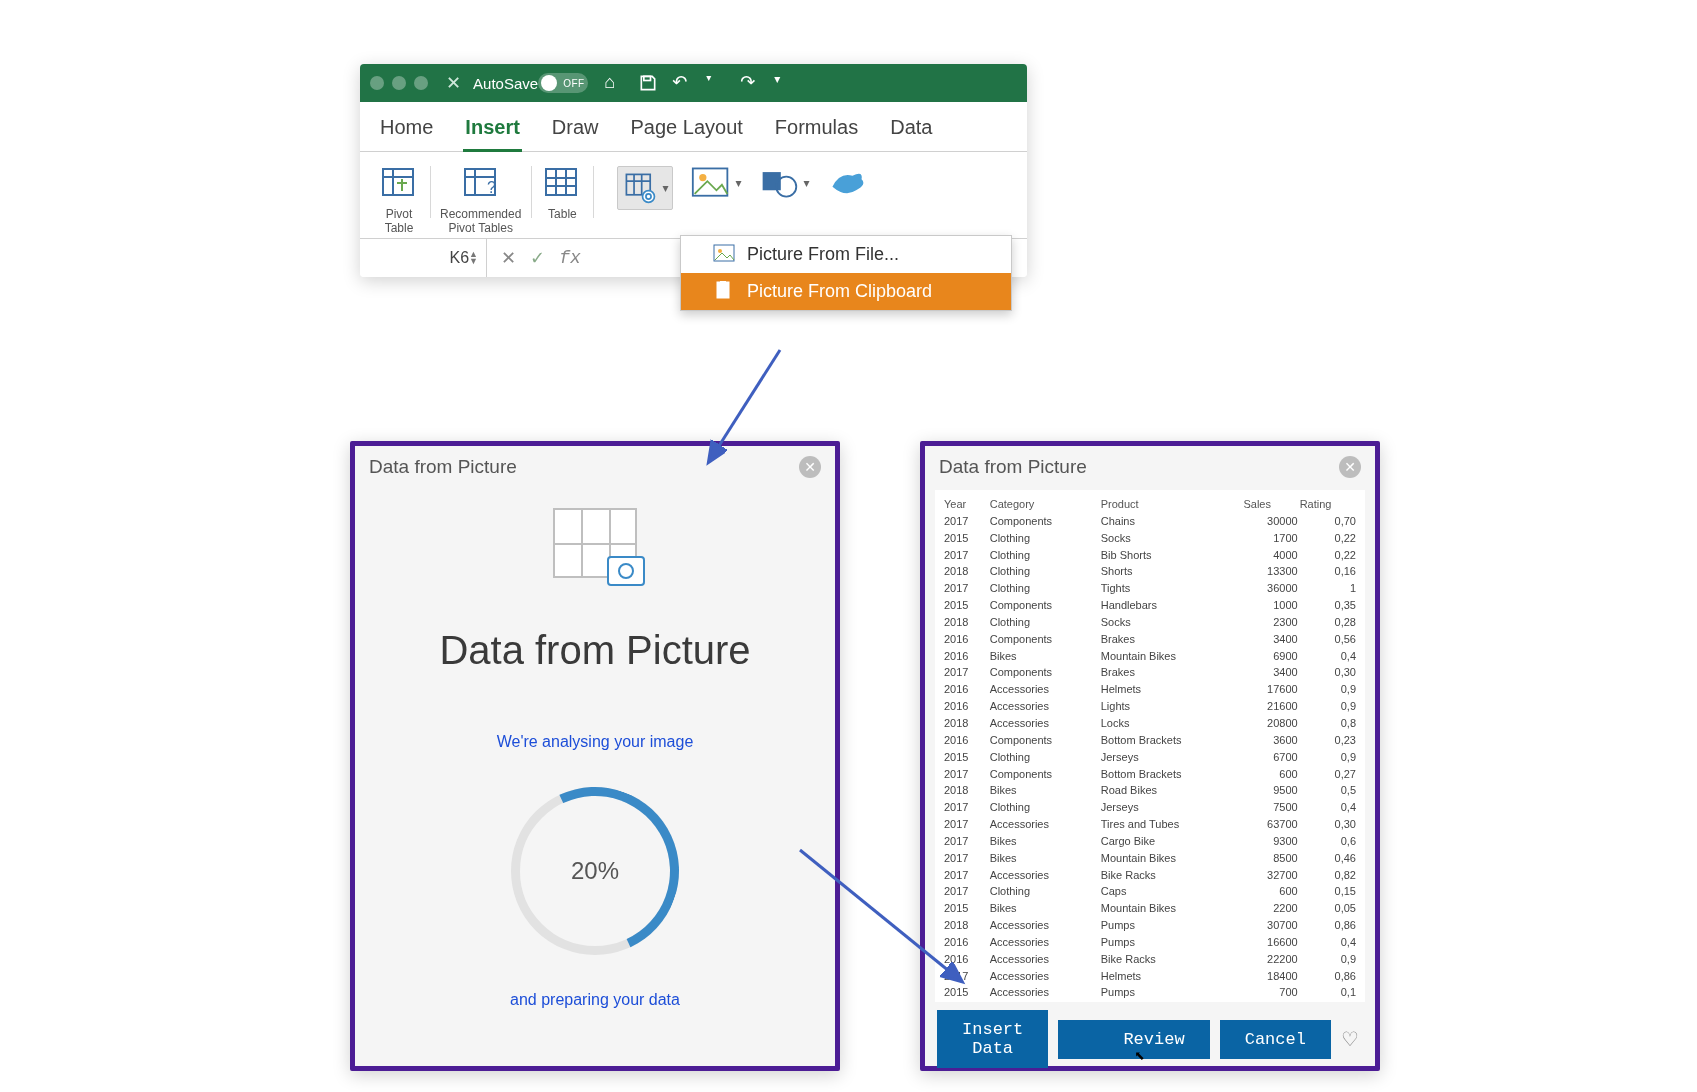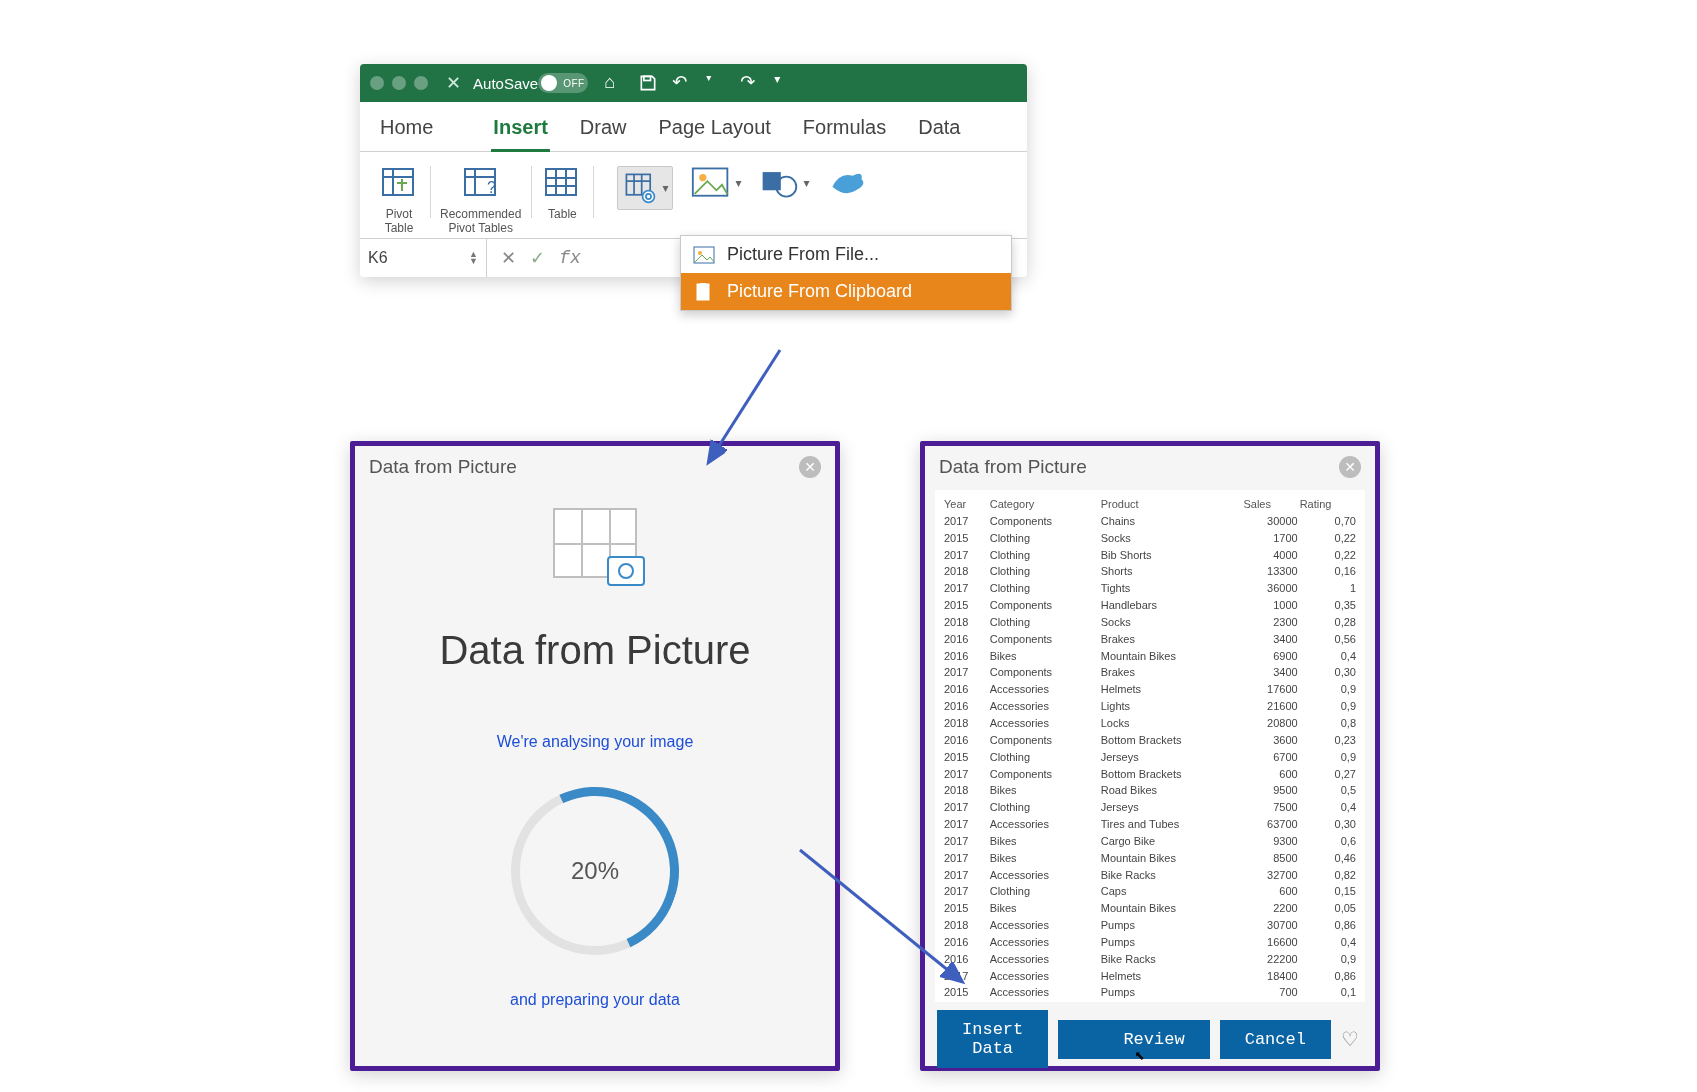--- a/index.html
+++ b/index.html
@@ -13,36 +13,36 @@
   .closeX{color:#cfe8db;font-size:18px;margin-left:6px;}
   .autosave{display:flex;align-items:center;font-size:15px;}
   .toggle{width:50px;height:20px;border-radius:10px;background:rgba(255,255,255,.25);position:relative;display:flex;align-items:center;}
   .toggle .knob{width:16px;height:16px;border-radius:50%;background:#fff;margin-left:3px;}
   .toggle .off{font-size:10px;color:#fff;margin-left:6px;letter-spacing:.5px;}
   .qat{display:flex;align-items:center;gap:14px;margin-left:4px;}
   .qat svg,.qat .glyph{width:20px;height:20px;fill:#fff;color:#fff;}
   .glyph{font-size:18px;line-height:1;}
   .tabs{display:flex;gap:28px;padding:10px 18px 0;font-size:20px;color:#444;border-bottom:1px solid #d0d0d0;background:#fff;}
   .tab{padding:4px 2px 10px;cursor:pointer;}
-  .tab.active{color:#1f7a3e;border-bottom:3px solid #1f7a3e;font-weight:600;margin-bottom:-1px;margin-left:28px;}
+  .tab.active{color:#1f7a3e;border-bottom:3px solid #1f7a3e;font-weight:600;margin-bottom:-1px;}
   .ribbon{display:flex;padding:10px 8px 2px;background:#fff;}
   .grp{display:flex;flex-direction:column;align-items:center;padding:0 10px;position:relative;}
   .grp+.grp::before{content:"";position:absolute;left:0;top:4px;bottom:18px;width:1px;background:#d8d8d8;}
   .grp .icon{width:42px;height:42px;display:flex;align-items:center;justify-content:center;color:#3a6ea5;}
   .grp .lbl{font-size:12px;color:#555;text-align:center;line-height:1.15;margin-top:4px;white-space:pre-line;}
   .illus{display:flex;align-items:flex-start;gap:18px;padding-left:14px;padding-top:4px;}
   .illus .btn{display:flex;align-items:center;gap:2px;}
   .camBtn{background:#e6e6e6;border:1px solid #c9c9c9;border-radius:2px;padding:4px;}
   .chev{font-size:12px;color:#666;margin-left:2px;}
   .dropdown{position:absolute;left:680px;top:235px;width:330px;background:#fff;border:1px solid #c9c9c9;box-shadow:0 4px 10px rgba(0,0,0,.2);font-size:18px;}
-  .dropdown .item{display:flex;align-items:center;gap:12px;padding:8px 12px;color:#333;}
+  .dropdown .item{display:flex;align-items:flex-start;gap:12px;padding:8px 32px;color:#333;}
   .dropdown .item.sel{background:#e8861c;color:#fff;}
   .miniIcon{width:22px;height:18px;display:inline-block;}
   .formulaBar{display:flex;align-items:center;border-top:1px solid #d0d0d0;background:#fff;height:38px;}
-  .nameBox{width:110px;border-right:1px solid #d0d0d0;height:100%;display:flex;align-items:center;justify-content:space-between;padding:0 8px;font-size:16px;color:#444;}
+  .nameBox{width:110px;border-right:1px solid #d0d0d0;height:100%;display:flex;align-items:center;justify-content:flex-end;padding:0 8px;font-size:16px;color:#444;}
   .nbArrows{display:flex;flex-direction:column;font-size:9px;color:#777;line-height:.7;}
   .fbBtns{display:flex;align-items:center;gap:14px;padding:0 14px;color:#888;font-size:18px;}
   .fx{font-style:italic;font-family:Liberation Mono, monospace;}
   
   .panel{position:absolute;background:#f5f5f5;border:5px solid #4c1d95;border-radius:2px;margin-top:21px;}
   .analyse{left:350px;top:420px;width:480px;height:620px;}
   .panelHdr{display:flex;justify-content:space-between;align-items:center;padding:10px 14px;font-size:19px;color:#555;}
   .closeCircle{width:22px;height:22px;border-radius:50%;background:#bdbdbd;color:#fff;display:flex;align-items:center;justify-content:center;font-size:14px;}
   .analyse .body{display:flex;flex-direction:column;align-items:center;padding-top:20px;}
   .gridIcon{width:84px;height:70px;position:relative;margin-bottom:30px;}

